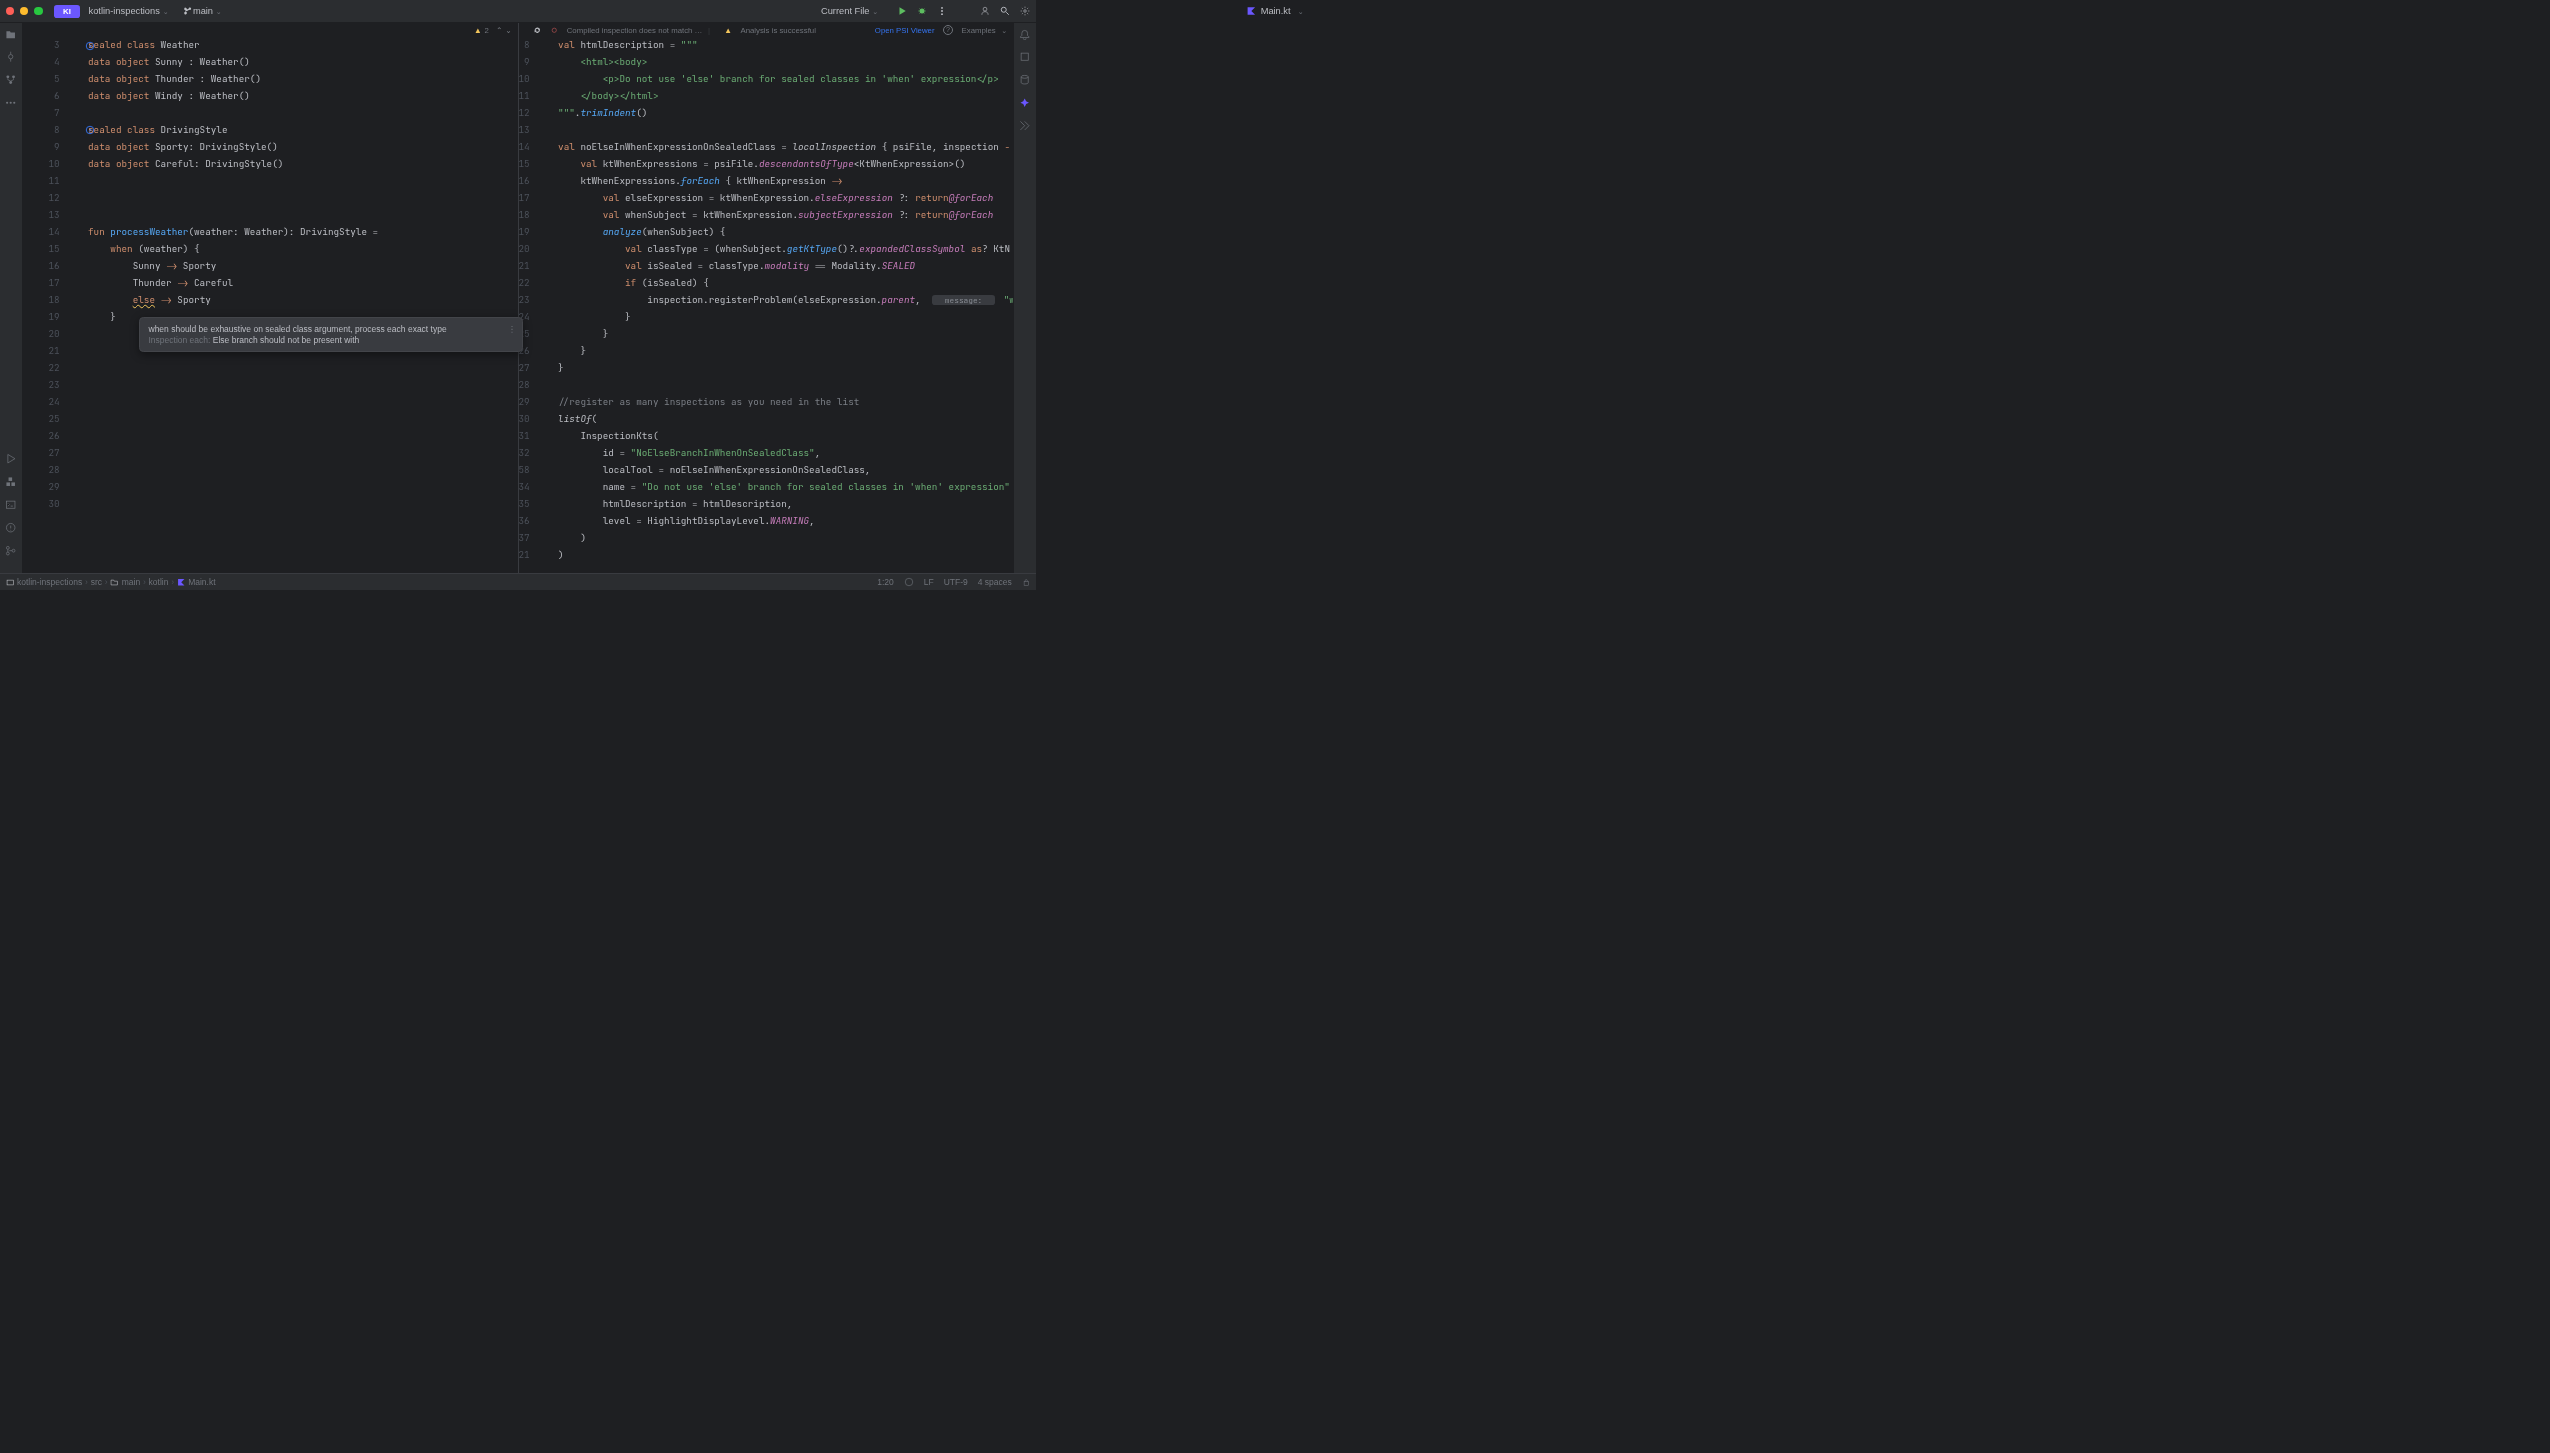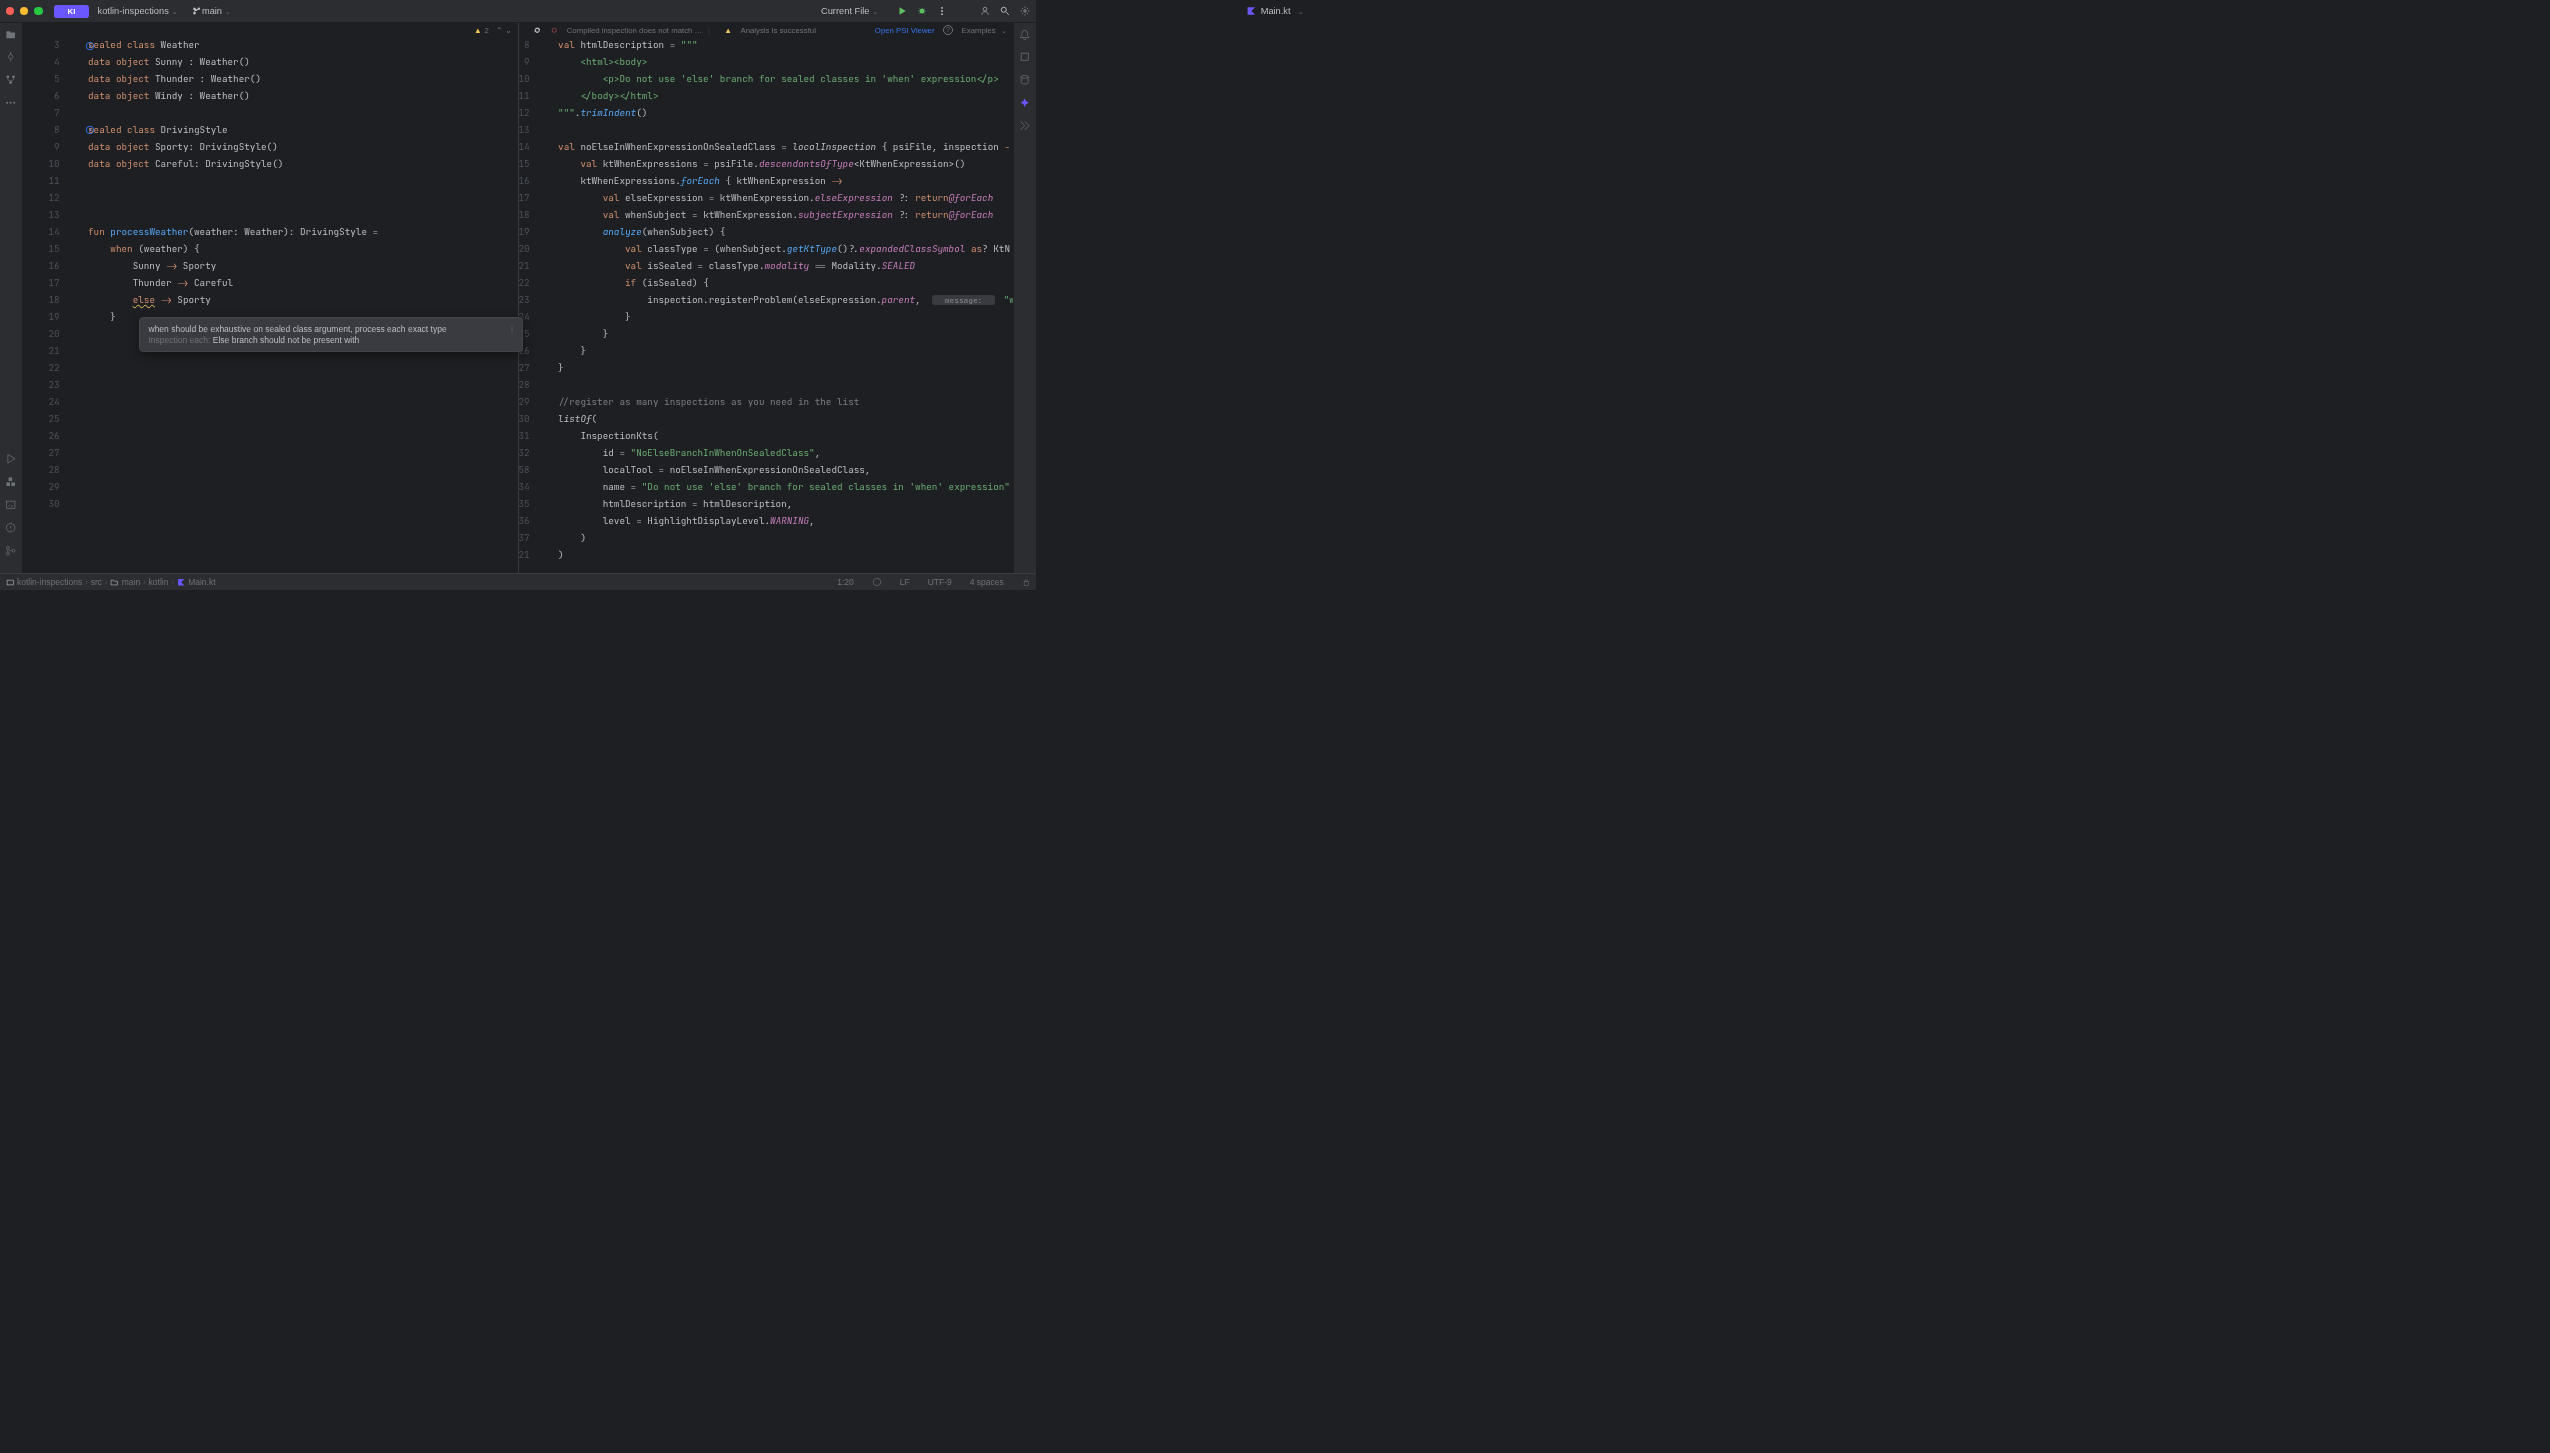--- a/index.html
+++ b/index.html
@@ -23,21 +23,21 @@
   border-bottom: 0.7px solid #1e1f22;
 }
 .traffic-lights { display: flex; gap: 5.7px; margin-right: 11.4px; }
 .traffic-lights div { width: 8.5px; height: 8.5px; border-radius: 50%; }
 .tl-red { background: #ff5f57; }
 .tl-yellow { background: #febc2e; }
 .tl-green { background: #28c840; }
 .proj-badge {
   background: #6b57ff;
   color: white;
-  width: 35px; height: 13px;
+  width: 26px; height: 13px;
   border-radius: 2.8px;
   display: flex; align-items: center; justify-content: center;
   font-size: 7.8px; font-weight: bold;
   margin-right: 4.3px;
   text-align: right;
 }
 .titlebar .dropdown {
   display: flex; align-items: center;
   padding: 1.4px 4.3px;
   border-radius: 2.8px;
@@ -140,21 +140,21 @@
   background: #2b2d30;
   border-top: 0.7px solid #393b40;
   display: flex;
   align-items: center;
   padding: 0 5.7px;
   font-size: 8.5px;
   color: #6f737a;
 }
 .crumb { display: flex; align-items: center; gap: 2.8px; margin-right: 2.8px; }
 .crumb-sep { color: #4b5059; margin-right: 2.8px; }
-.breadcrumb-right { margin-left: auto; display: flex; align-items: center; gap: 18px; }
+.breadcrumb-right { margin-left: auto; display: flex; align-items: center; gap: 10px; }
 .folder-icon { color: #ced0d6; }
 .file-icon { color: #6b57ff; }
 .lock-icon { color: #6f737a; }
 .marker-warn {
   position: absolute;
   right: 1.4px;
   top: 2.8px;
   width: 8.5px; height: 8.5px;
   background: #f2c55c;
   border-radius: 1.4px;

